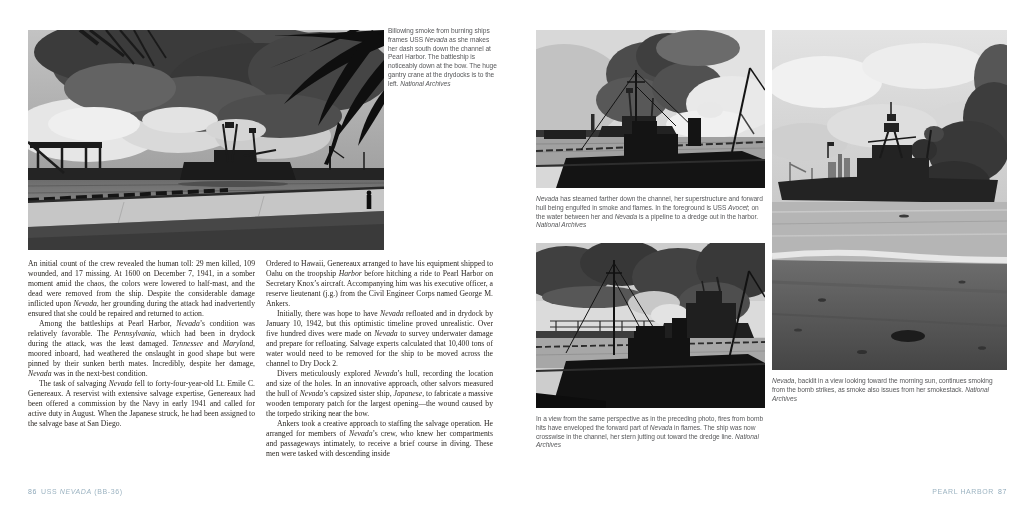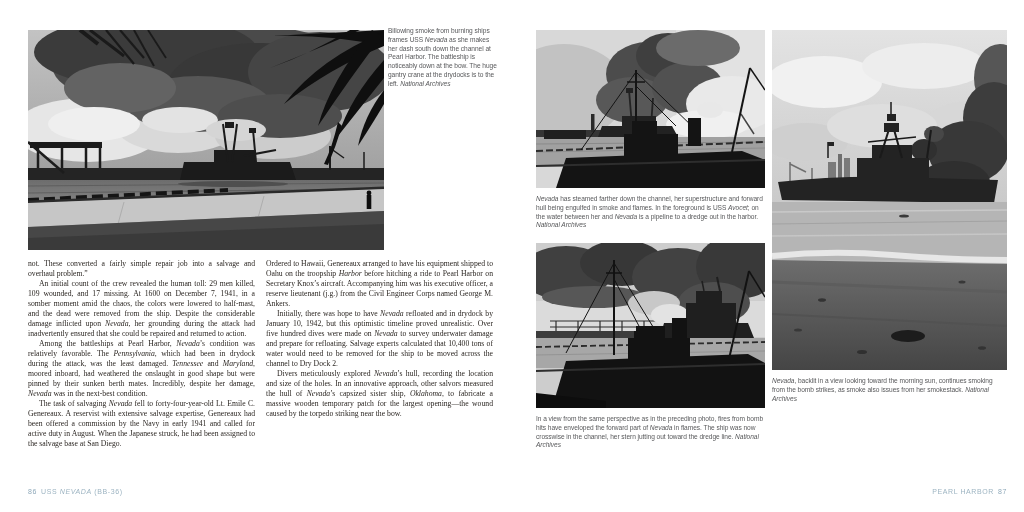--- a/index.html
+++ b/index.html
@@ -136,29 +136,29 @@
     <line x1="120" y1="0" x2="138" y2="28" stroke-width="1.8"></line>
     <line x1="52" y1="0" x2="70" y2="14" stroke-width="4"></line>
   </g>
 </svg>
 </div>
 
 <div class="caption" style="left:388px;top:27px;width:110px;">Billowing smoke from burning ships frames USS <i>Nevada</i> as she makes her dash south down the channel at Pearl Harbor. The battleship is noticeably down at the bow. The huge gantry crane at the drydocks is to the left. <i>National Archives</i></div>
 
 <div class="columns">
   <div class="col">
-    <p>not. These converted a fairly simple repair job into a salvage and overhaul problem.”</p>
     <p>An initial count of the crew revealed the human toll: 29 men killed, 109 wounded, and 17 missing. At 1600 on December 7, 1941, in a somber moment amid the chaos, the colors were lowered to half-mast, and the dead were removed from the ship. Despite the considerable damage inflicted upon <i>Nevada</i>, her grounding during the attack had inadvertently ensured that she could be repaired and returned to action.</p>
     <p>Among the battleships at Pearl Harbor, <i>Nevada</i>’s condition was relatively favorable. The <i>Pennsylvania</i>, which had been in drydock during the attack, was the least damaged. <i>Tennessee</i> and <i>Maryland</i>, moored inboard, had weathered the onslaught in good shape but were pinned by their sunken berth mates. Incredibly, despite her damage, <i>Nevada</i> was in the next-best condition.</p>
     <p>The task of salvaging <i>Nevada</i> fell to forty-four-year-old Lt. Emile C. Genereaux. A reservist with extensive salvage expertise, Genereaux had been offered a commission by the Navy in early 1941 and called for active duty in August. When the Japanese struck, he had been assigned to the salvage base at San Diego.</p>
   </div>
   <div class="col">
     <p>Ordered to Hawaii, Genereaux arranged to have his equipment shipped to Oahu on the troopship <i>Harbor</i> before hitching a ride to Pearl Harbor on Secretary Knox’s aircraft. Accompanying him was his executive officer, a reserve lieutenant (j.g.) from the Civil Engineer Corps named George M. Ankers.</p>
     <p>Initially, there was hope to have <i>Nevada</i> refloated and in drydock by January 10, 1942, but this optimistic timeline proved unrealistic. Over five hundred dives were made on <i>Nevada</i> to survey underwater damage and prepare for refloating. Salvage experts calculated that 10,400 tons of water would need to be removed for the ship to be moved across the channel to Dry Dock 2.</p>
-    <p>Divers meticulously explored <i>Nevada</i>’s hull, recording the location and size of the holes. In an innovative approach, other salvors measured the hull of <i>Nevada</i>’s capsized sister ship, <i>Oklahoma</i>, to fabricate a massive wooden temporary patch for the largest opening—the wound caused by the torpedo striking near the bow.</p>
+    <p>Divers meticulously explored <i>Nevada</i>’s hull, recording the location and size of the holes. In an innovative approach, other salvors measured the hull of <i>Nevada</i>’s capsized sister ship, <i>Japanese</i>, to fabricate a massive wooden temporary patch for the largest opening—the wound caused by the torpedo striking near the bow.</p>
+    <p>Ankers took a creative approach to staffing the salvage operation. He arranged for members of <i>Nevada</i>’s crew, who knew her compartments and passageways intimately, to receive a brief course in diving. These men were tasked with descending inside</p>
   </div>
 </div>
 
 <div class="footer footer-left"><span class="pagenum" style="margin-left:0;">86</span><span>USS <i>NEVADA</i> (BB-36)</span></div>
 
 <div class="photo" style="left:536px;top:30px;width:229px;height:158px;">
 <svg width="229" height="158" viewBox="0 0 229 158" xmlns="http://www.w3.org/2000/svg">
   <rect width="229" height="158" fill="#d8d8d8"></rect>
   <rect x="140" width="89" height="158" fill="#e2e2e2"></rect>
   <ellipse cx="28" cy="62" rx="62" ry="48" fill="#c2c2c2"></ellipse>

